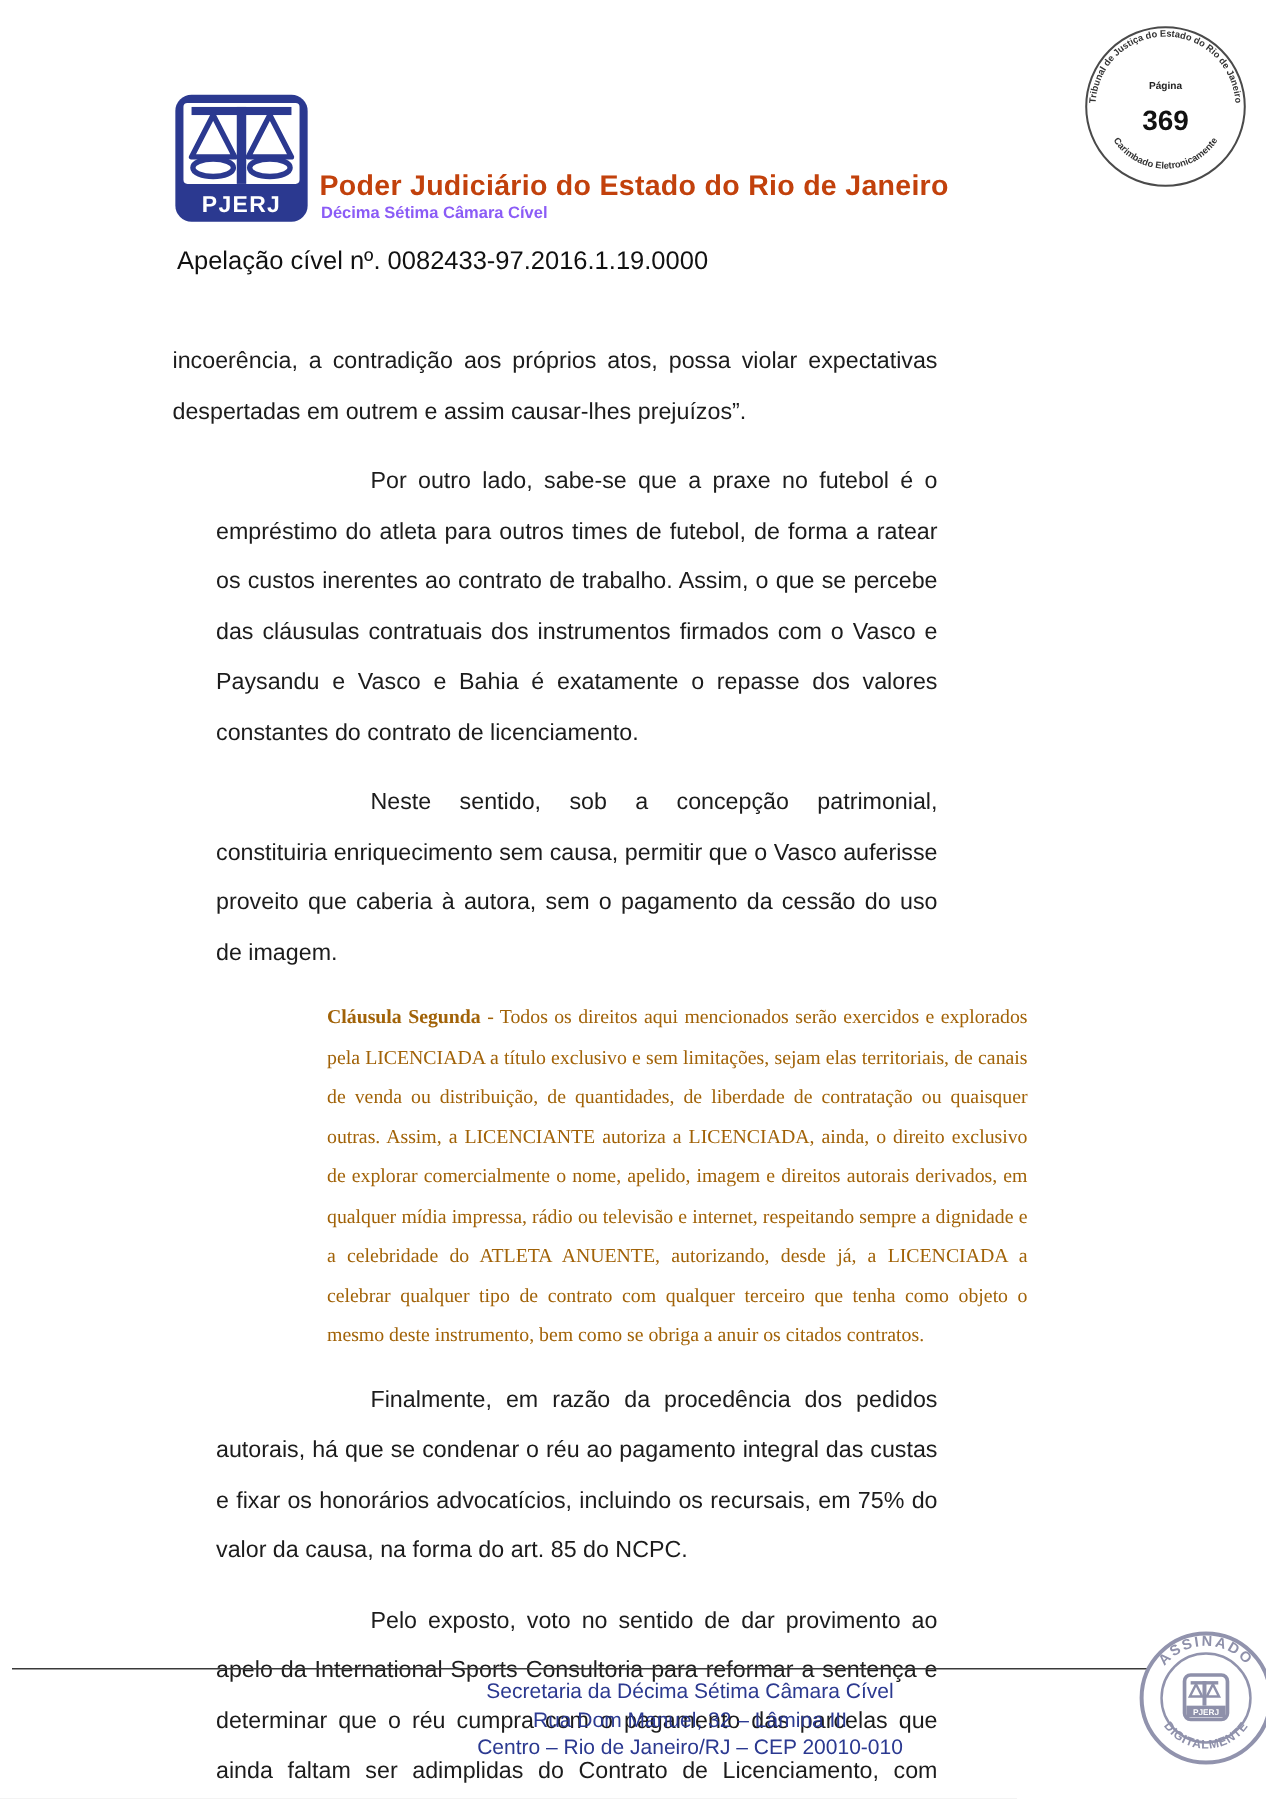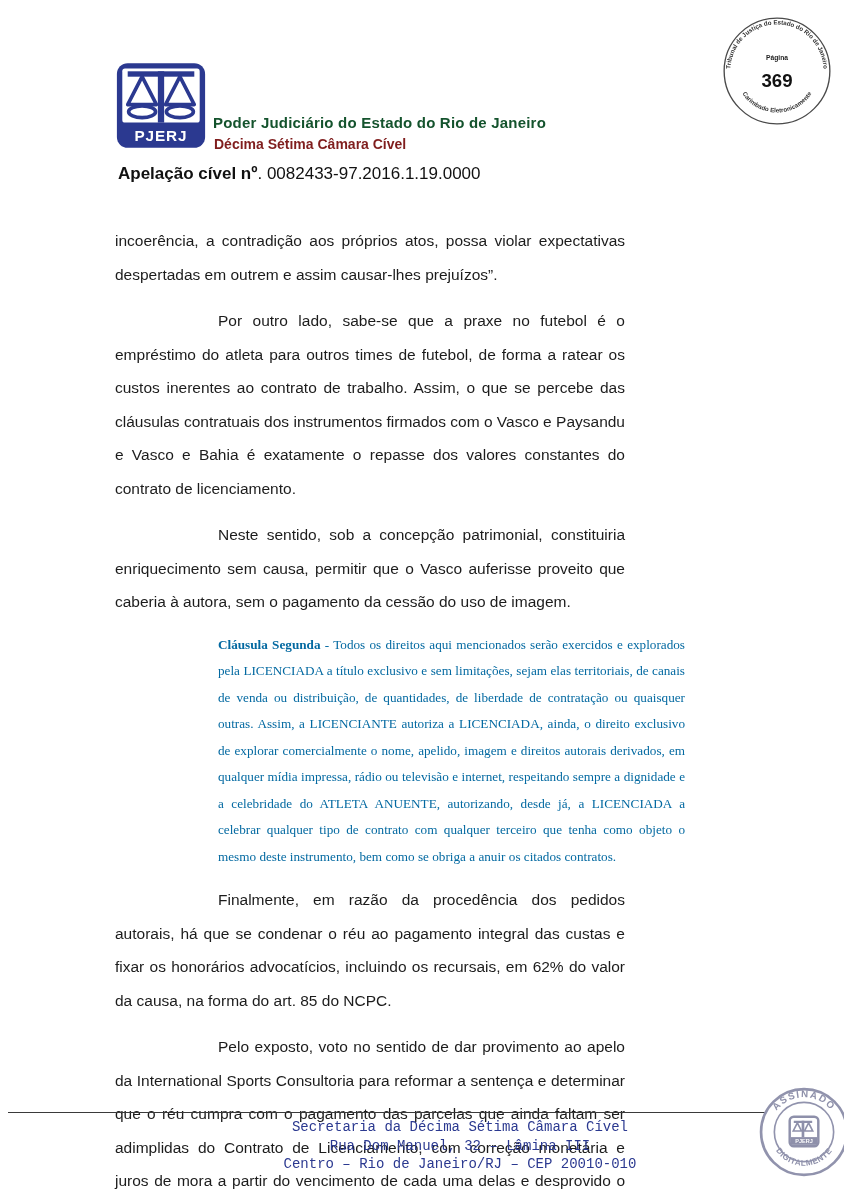--- a/index.html
+++ b/index.html
@@ -7,48 +7,48 @@
     position:relative;
     width:844px;height:1199px;
     margin:0 auto;
     background:#ffffff;
     font-family:"Liberation Sans", sans-serif;
     color:#1c1c1c;
     overflow:hidden;
   }
   
   .logo{position:absolute;left:116px;top:62px;width:90px;height:87px;}
-  .org-line{position:absolute;left:213px;top:114px;font-size:15px;font-weight:bold;color:#14532d;letter-spacing:.2px;}
-  .chamber-line{position:absolute;left:214px;top:136px;font-size:14px;font-weight:bold;color:#7f1d1d;}
+  .org-line{position:absolute;left:213px;top:114px;font-size:19px;font-weight:bold;color:#c2410c;letter-spacing:.2px;}
+  .chamber-line{position:absolute;left:214px;top:136px;font-size:11px;font-weight:bold;color:#8b5cf6;}
   .case-line{position:absolute;left:118px;top:164px;font-size:17px;color:#111;}
-  .case-line .b{font-weight:bold;margin-top:36px;}
+  .case-line .b{font-weight:normal;margin-top:36px;}
   
   .stamp-top{position:absolute;left:720px;top:14px;width:114px;height:114px;}
   
   .body{
     position:absolute;left:0;top:224px;width:680px;
     padding:0 55px 0 115px;box-sizing:border-box;
     font-size:15.5px;line-height:33.5px;text-align:justify;
   }
   .body p{margin:0 0 13px 0;}
-  .body p.ind{text-indent:103px;}
+  .body p.ind{text-indent:103px;margin-left:29px;}
   .quote{
     margin:6px 0 13px 103px !important;
     width:467px;
     font-family:"Liberation Serif", serif;
     font-size:13.2px;line-height:26.5px;
-    text-align:justify;color:#0369a1;
+    text-align:justify;color:#a16207;
   }
   .quote strong{font-weight:bold;}
   .dateline{margin-top:50px !important;text-align:right;}
   
   .footer-rule{position:absolute;left:8px;top:1112px;width:784px;border-top:1.6px solid #3a3a3a;}
   .footer-text{
     position:absolute;left:120px;top:1118px;width:680px;
-    text-align:center;color:#2b3990;font-size:14px;line-height:18.5px;font-family:Liberation Mono, monospace;
+    text-align:center;color:#2b3990;font-size:14px;line-height:18.5px;
   }
   .footer-text .small{font-size:13px;}
   
   .stamp-bottom{position:absolute;left:758px;top:1086px;width:92px;height:92px;}
 </style>
 </head>
 <body>
 
 <div class="page">
 
@@ -88,21 +88,21 @@
     <span class="b">Apelação cível nº</span><span>. 0082433-97.2016.1.19.0000</span>
   </div>
 
   <div class="body">
     <p>incoerência, a contradição aos próprios atos, possa violar expectativas despertadas em outrem e assim causar-lhes prejuízos”.</p>
     <p class="ind">Por outro lado, sabe-se que a praxe no futebol é o empréstimo do atleta para outros times de futebol, de forma a ratear os custos inerentes ao contrato de trabalho. Assim, o que se percebe das cláusulas contratuais dos instrumentos firmados com o Vasco e Paysandu e Vasco e Bahia é exatamente o repasse dos valores constantes do contrato de licenciamento.</p>
     <p class="ind">Neste sentido, sob a concepção patrimonial, constituiria enriquecimento sem causa, permitir que o Vasco auferisse proveito que caberia à autora, sem o pagamento da cessão do uso de imagem.</p>
     <p class="quote">
       <strong>Cláusula Segunda</strong><span> - Todos os direitos aqui mencionados serão exercidos e explorados pela LICENCIADA a título exclusivo e sem limitações, sejam elas territoriais, de canais de venda ou distribuição, de quantidades, de liberdade de contratação ou quaisquer outras. Assim, a LICENCIANTE autoriza a LICENCIADA, ainda, o direito exclusivo de explorar comercialmente o nome, apelido, imagem e direitos autorais derivados, em qualquer mídia impressa, rádio ou televisão e internet, respeitando sempre a dignidade e a celebridade do ATLETA ANUENTE, autorizando, desde já, a LICENCIADA a celebrar qualquer tipo de contrato com qualquer terceiro que tenha como objeto o mesmo deste instrumento, bem como se obriga a anuir os citados contratos.</span>
     </p>
-    <p class="ind">Finalmente, em razão da procedência dos pedidos autorais, há que se condenar o réu ao pagamento integral das custas e fixar os honorários advocatícios, incluindo os recursais, em 62% do valor da causa, na forma do art. 85 do NCPC.</p>
+    <p class="ind">Finalmente, em razão da procedência dos pedidos autorais, há que se condenar o réu ao pagamento integral das custas e fixar os honorários advocatícios, incluindo os recursais, em 75% do valor da causa, na forma do art. 85 do NCPC.</p>
     <p class="ind">Pelo exposto, voto no sentido de dar provimento ao apelo da International Sports Consultoria para reformar a sentença e determinar que o réu cumpra com o pagamento das parcelas que ainda faltam ser adimplidas do Contrato de Licenciamento, com correção monetária e juros de mora a partir do vencimento de cada uma delas e desprovido o apelo do Club de Regatas Vasco da Gama.</p>
     <p class="dateline">Rio de Janeiro, 18 de outubro de 2018.</p>
   </div>
 
   <div class="footer-rule"></div>
   <div class="footer-text">
     <div>Secretaria da Décima Sétima Câmara Cível</div>
     <div>Rua Dom Manuel, 32 – Lâmina III</div>
     <div>Centro – Rio de Janeiro/RJ – CEP 20010-010</div>
   </div>

